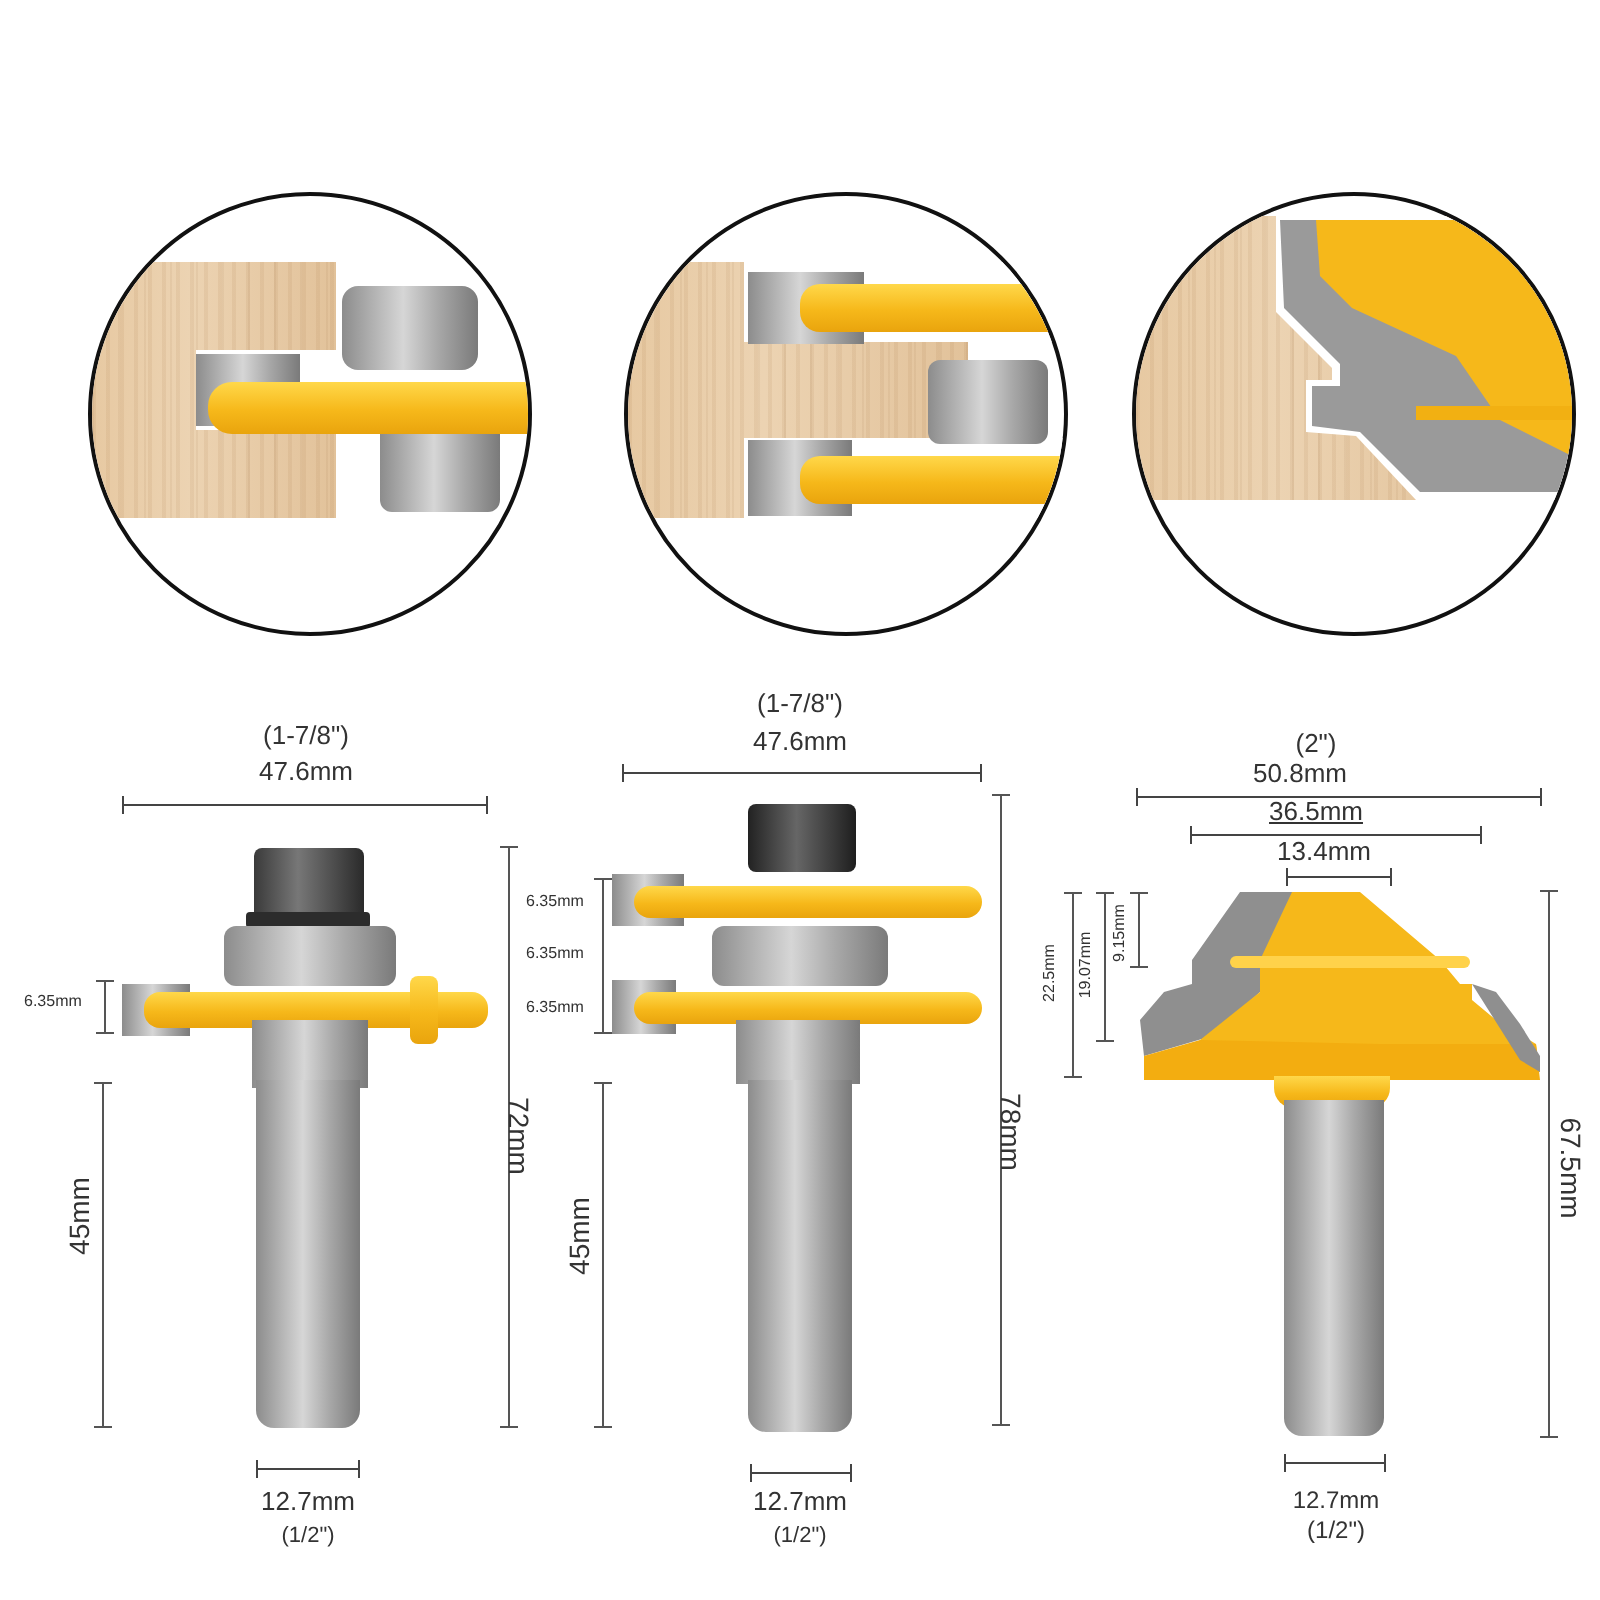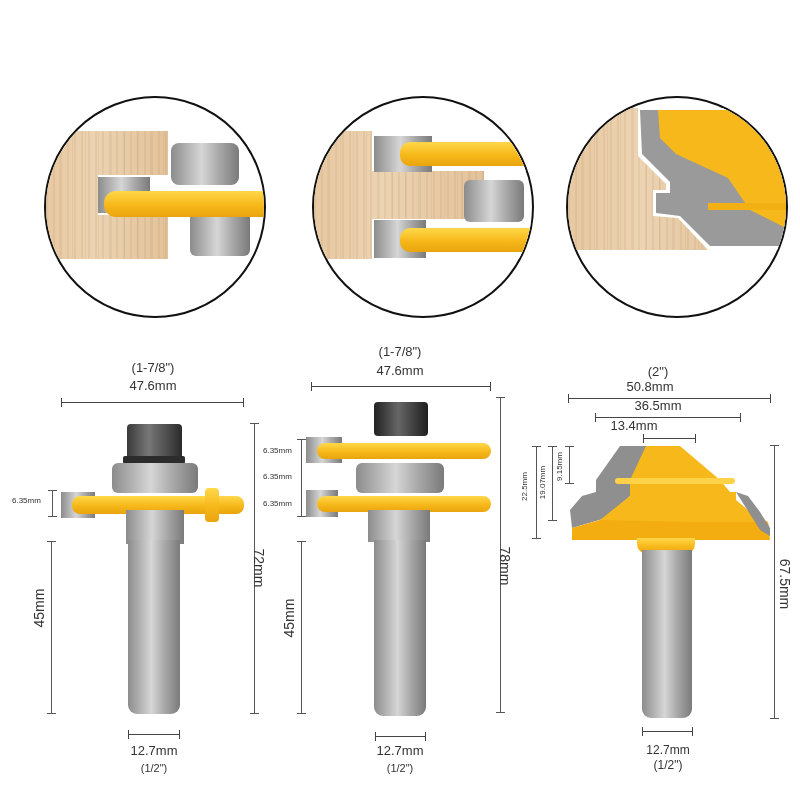--- a/index.html
+++ b/index.html
@@ -102,23 +102,23 @@
 <div class="vtext" style="left:270px;top:610px;transform:rotate(-90deg);">45mm</div>
 <div class="vline" style="left:500px;top:397px;height:316px;"></div>
 <div class="vtext" style="left:486px;top:558px;transform:rotate(90deg);">78mm</div>
 <div class="hline" style="left:375px;top:736px;width:51px;"></div>
 <div class="lbl" style="left:360px;top:743px;width:80px;">12.7mm</div>
 <div class="lbl" style="left:360px;top:762px;width:80px;font-size:11px;">(1/2")</div>
 
 <div class="lbl" style="left:628px;top:364px;width:60px;">(2")</div>
 <div class="lbl" style="left:610px;top:379px;width:80px;">50.8mm</div>
 <div class="hline" style="left:568px;top:398px;width:203px;"></div>
-<div class="lbl" style="left:618px;top:398px;width:80px;">36.5mm</div>
+<div class="lbl" style="left:618px;top:398px;width:80px;text-decoration:underline;">36.5mm</div>
 <div class="hline" style="left:595px;top:417px;width:146px;"></div>
-<div class="lbl" style="left:594px;top:418px;width:80px;">13.4mm</div>
+<div class="lbl" style="left:622px;top:418px;width:80px;">13.4mm</div>
 <div class="hline" style="left:643px;top:438px;width:53px;"></div>
 
 <svg class="abs" style="left:560px;top:440px;" width="220" height="120">
   <polygon points="60,6 100,6 70,40 70,56 46,78 12,88 10,70 22,56 36,52 36,40" fill="#8f8f8f"></polygon>
   <polygon points="86,6 120,6 160,40 170,52 176,52 176,60 188,70 208,82 210,96 130,100 30,96 40,80 70,56 70,40" fill="#f6b81a"></polygon>
   <polygon points="12,88 40,80 130,82 208,82 210,100 12,100" fill="#f3ad10"></polygon>
   <polygon points="176,52 188,56 200,72 210,88 210,96 200,90" fill="#8f8f8f"></polygon>
   <rect x="55" y="38" width="120" height="6" rx="3" fill="#ffd24a"></rect>
 </svg>
 <div class="abs yellow" style="left:637px;top:538px;width:58px;height:16px;border-radius:0 0 10px 10px;"></div>

